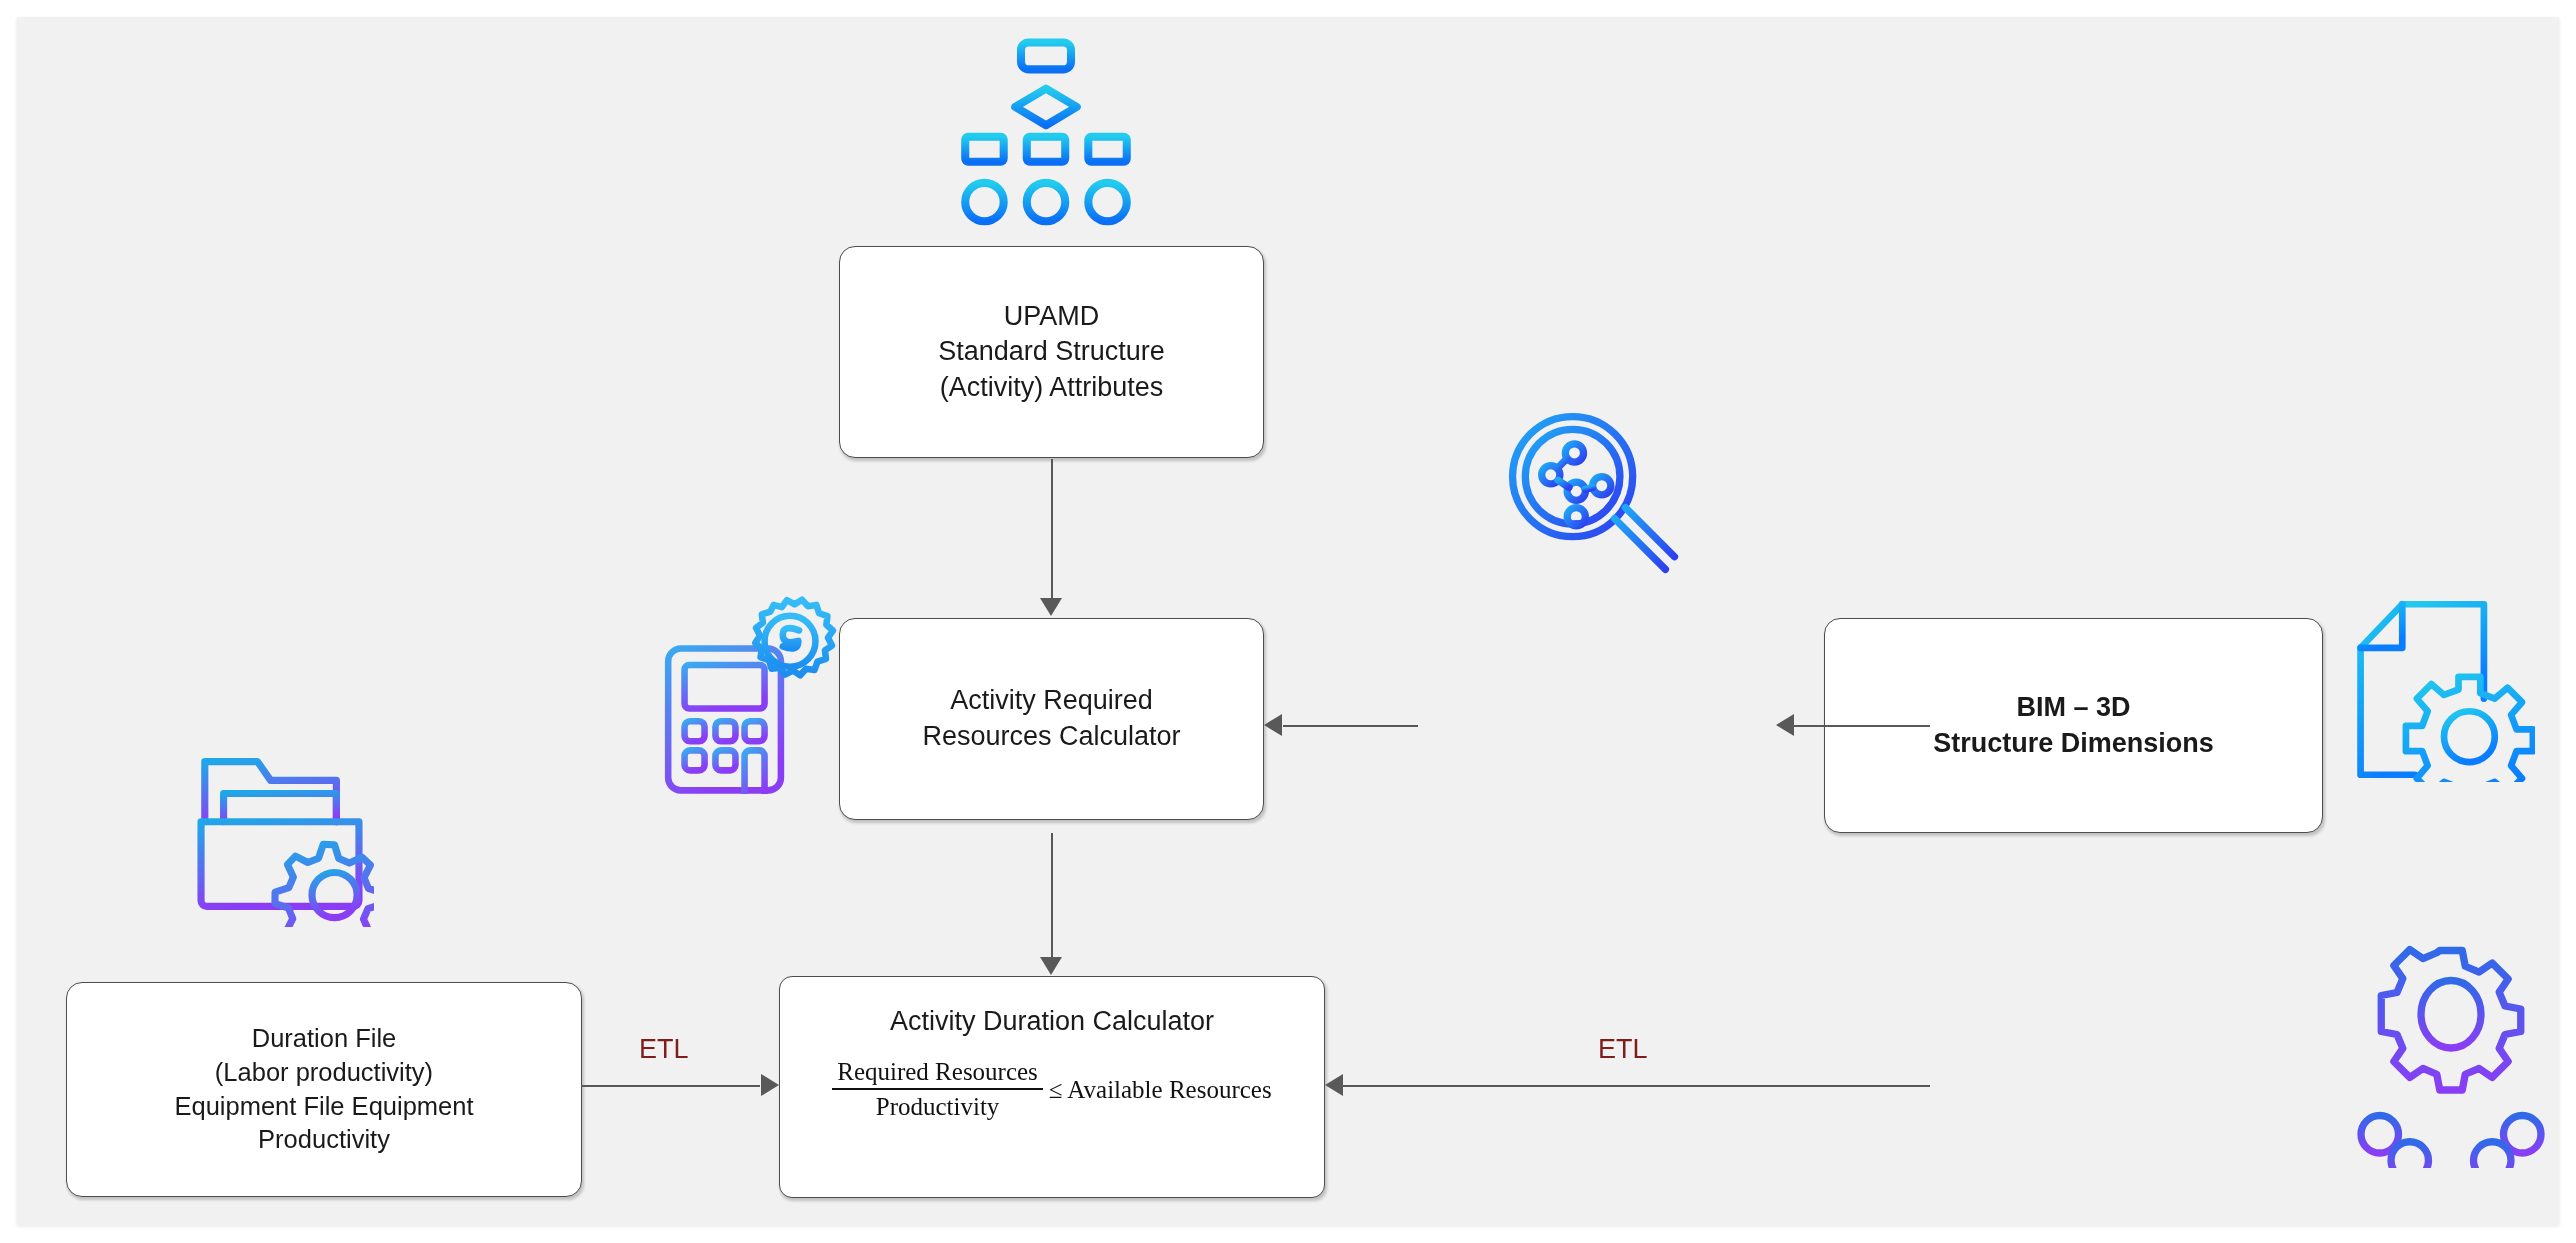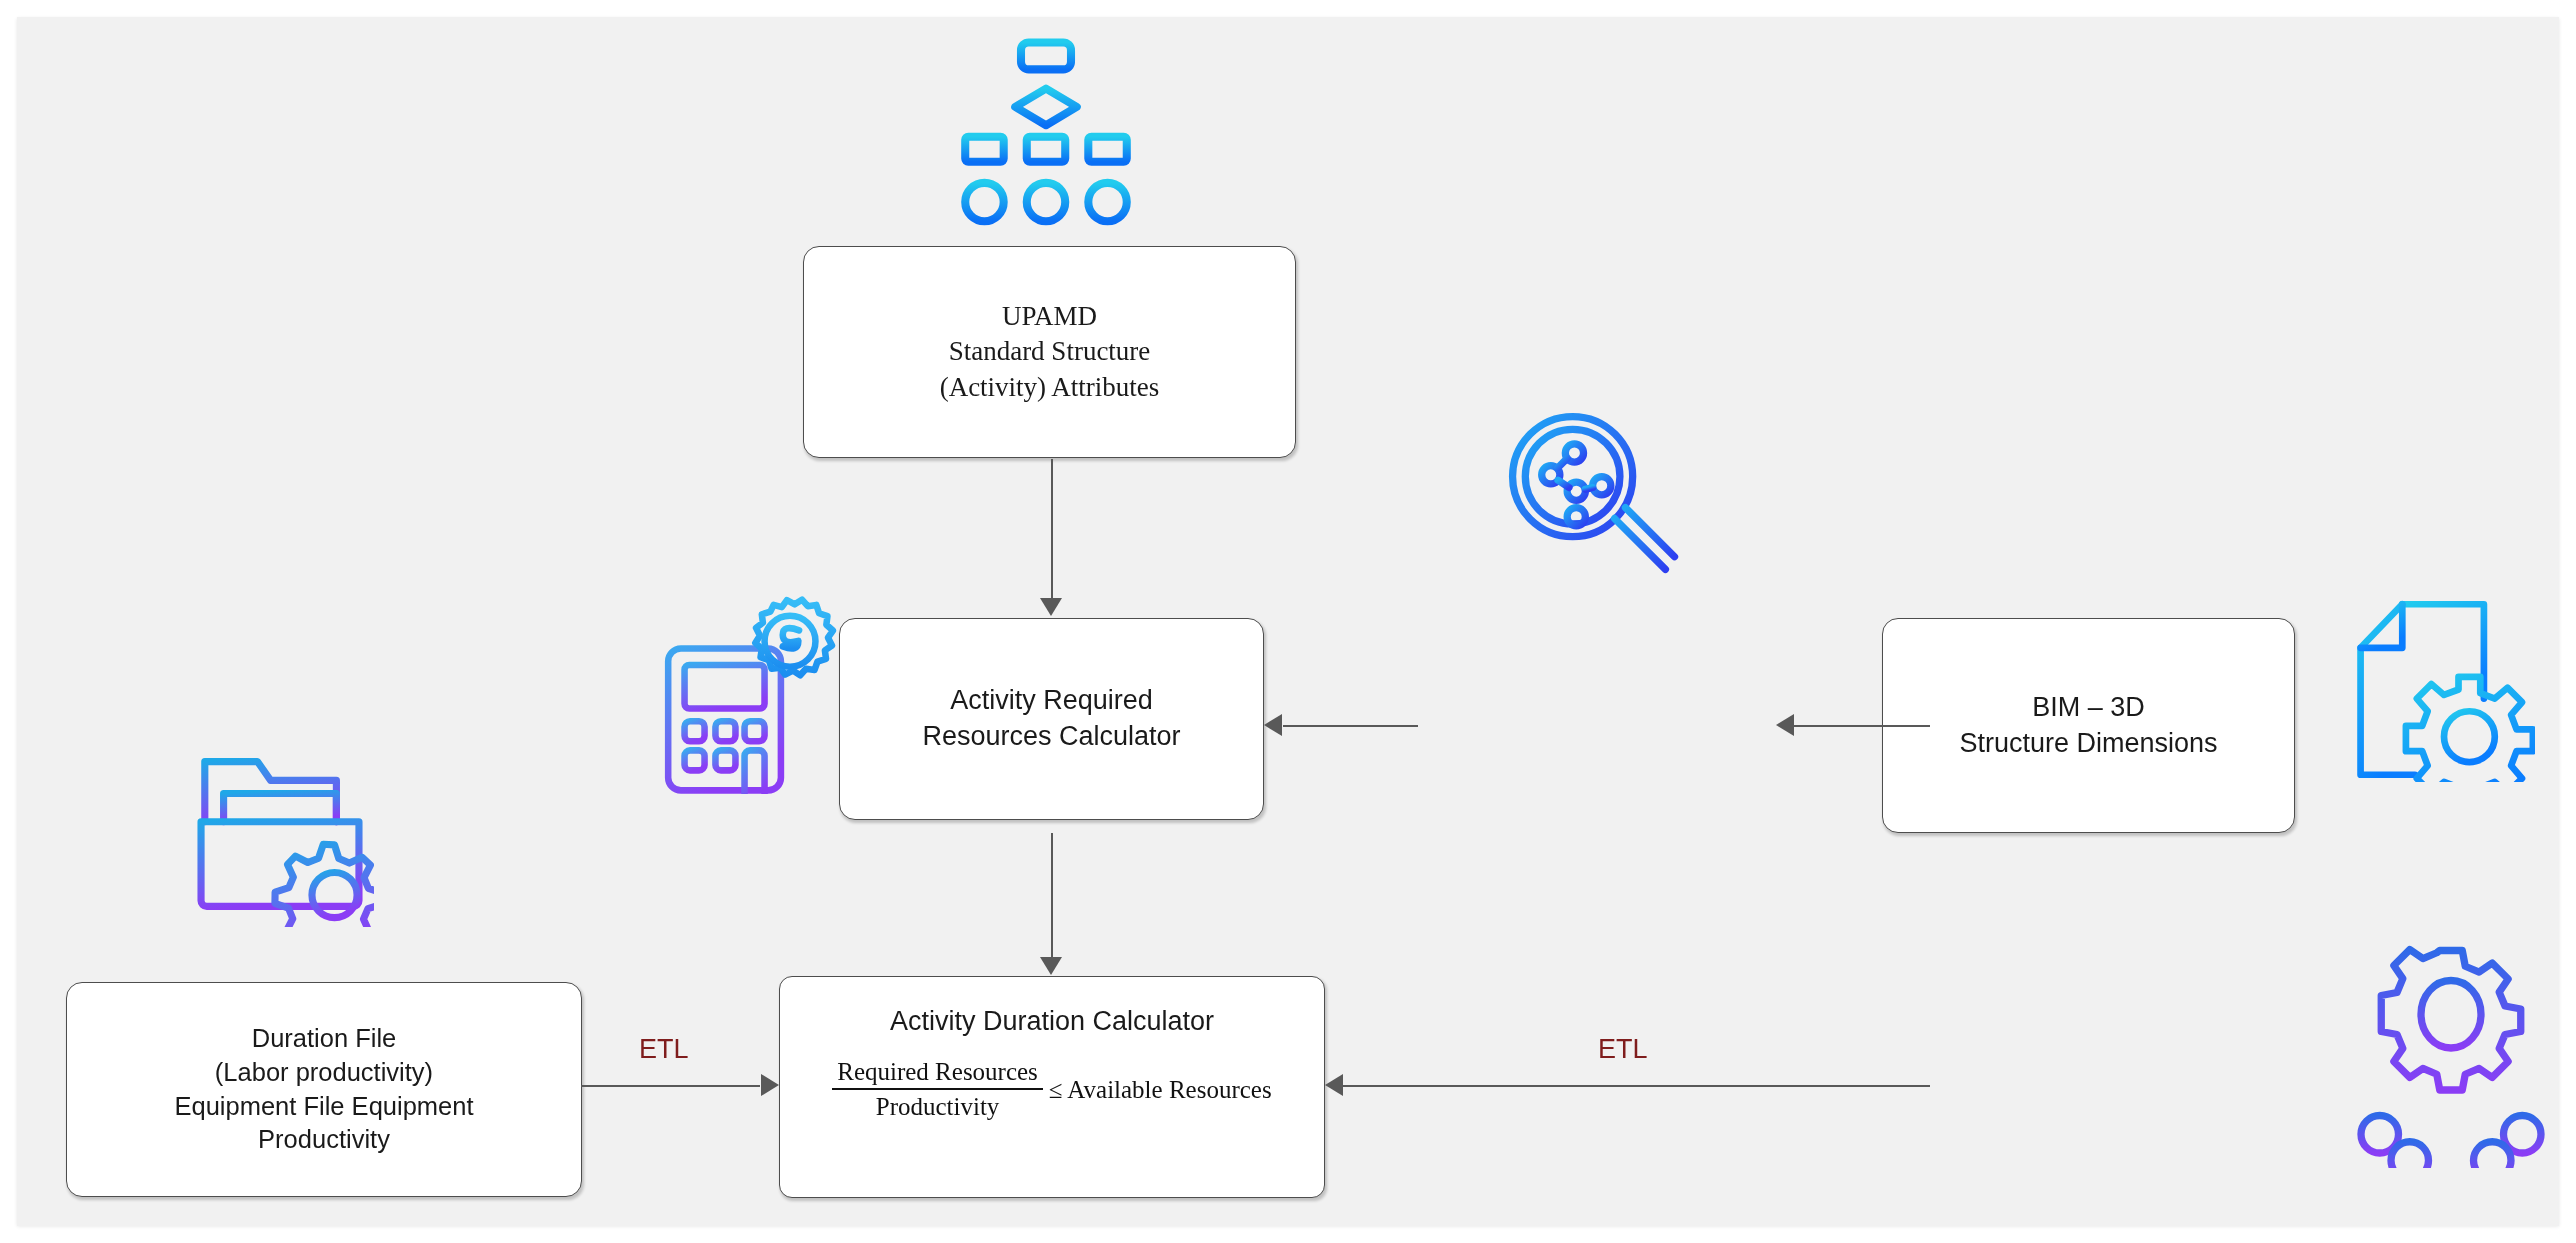--- a/index.html
+++ b/index.html
@@ -35,24 +35,24 @@
     text-align: center;
     color: #1a1a1a;
     font-size: 27px;
     line-height: 1.32;
     box-shadow: 1.8px 2.4px 3px rgba(0,0,0,0.20);
     padding: 3.6px 8.5px;
   }
   .node .ln { display: block; white-space: nowrap; }
 
   
-  #node-upamd        { left: 786px; top: 229px;  width: 493px;  height: 212px; font-family: Liberation Serif, serif; }
+  #node-upamd        { left: 822px; top: 229px;  width: 425px;  height: 212px; }
   #node-arrc         { left: 822px; top: 601px;  width: 425px;  height: 202px; }
   #node-sei          { left: 1401px; top: 601px;  width: 358px;  height: 215px; }
-  #node-bim          { left: 1865px; top: 601px;  width: 413px;  height: 215px; }
+  #node-bim          { left: 1807px; top: 601px;  width: 499px;  height: 215px; font-weight: bold; }
   #node-manpower     { left: 49px;   top: 965px; width: 516px;  height: 215px; }
   #node-duration     { left: 762px; top: 959px; width: 546px;  height: 222px; }
   #node-erp          { left: 1913px; top: 965px; width: 413px;  height: 215px; }
 
   #node-manpower { font-size: 25.5px; }
   #node-duration { justify-content: flex-start; padding-top: 27px; border-radius: 13px; }
 
   
   .formula {
     display: flex;

